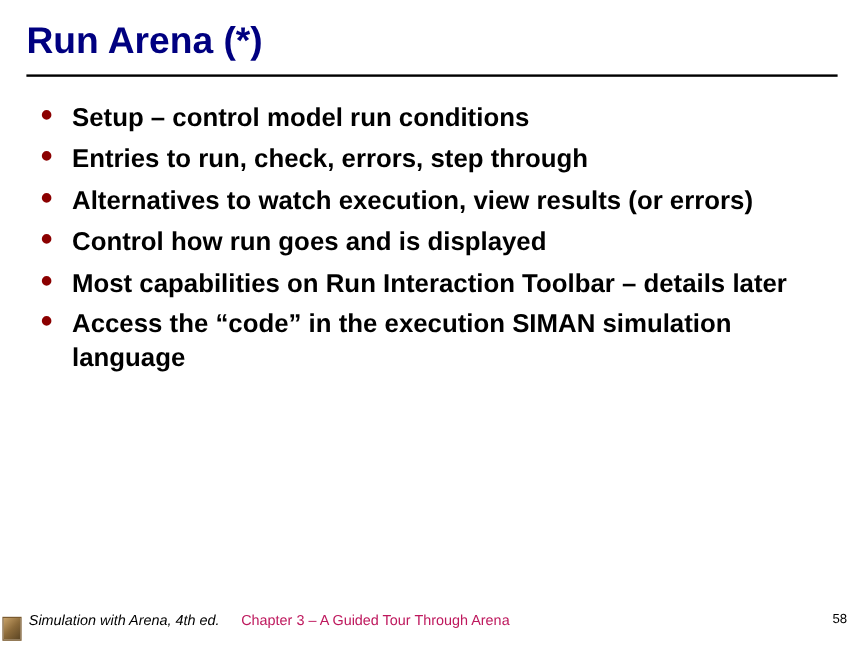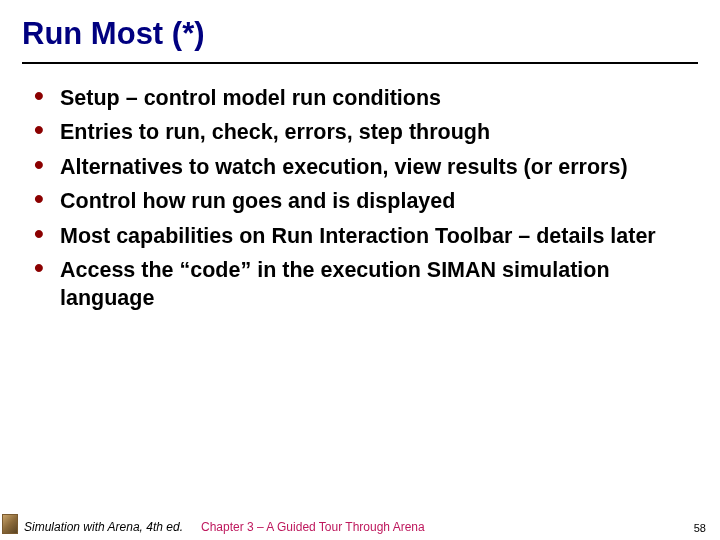--- a/index.html
+++ b/index.html
@@ -3,31 +3,31 @@
 <meta charset="utf-8">
 <style>
   * { margin: 0; padding: 0; box-sizing: border-box; }
   html, body { width: 720px; height: 540px; background: #fff; font-family: Arial, Helvetica, sans-serif; overflow: hidden; }
   .slide { position: relative; width: 720px; height: 540px; padding: 12px 22px 0 22px; }
   .title { color: #000080; font-weight: bold; font-size: 31px; margin-top: 4px; margin-bottom: 10px; letter-spacing: 0px; }
   .rule { border: none; border-top: 2px solid #000000; margin-bottom: 20px; width: 100%; }
   .bullets { list-style: none; padding-left: 12px; }
   .bullets li { position: relative; padding-left: 26px; font-size: 21.5px; font-weight: bold; color: #000; line-height: 1.32; margin-bottom: 6px; }
   .bullets li::before { content: "•"; position: absolute; left: 0; top: -6px; color: #8b0000; font-size: 28px; font-weight: bold; }
-  .footer { position: absolute; left: 0; bottom: 6px; width: 720px; height: 24px; display: flex; align-items: flex-end; padding: 0 14px 0 24px; }
+  .footer { position: absolute; left: 0; bottom: 6px; width: 720px; height: 24px; display: flex; align-items: flex-start; padding: 0 14px 0 24px; }
   .footer .icon { position: absolute; left: 2px; bottom: 0; width: 16px; height: 20px; background: linear-gradient(135deg,#c9a36a 0%, #8b6a3a 50%, #5a4423 100%); border: 1px solid #7a5a2f; }
   .footer-left { font-style: italic; font-size: 12px; color: #000; margin-right: 18px; white-space: nowrap; }
   .footer-center { font-size: 12px; color: #be185d; white-space: nowrap; }
   .footer-right { font-size: 11px; color: #000; margin-left: auto; }
 </style>
 </head>
 <body>
 
 <div class="slide">
-  <h1 class="title">Run Most (*)</h1>
+  <h1 class="title">Run Arena (*)</h1>
   <hr class="rule">
   <ul class="bullets">
     <li>Setup – control model run conditions</li>
     <li>Entries to run, check, errors, step through</li>
     <li>Alternatives to watch execution, view results (or errors)</li>
     <li>Control how run goes and is displayed</li>
     <li>Most capabilities on Run Interaction Toolbar – details later</li>
     <li>Access the “code” in the execution SIMAN simulation language</li>
   </ul>
 

